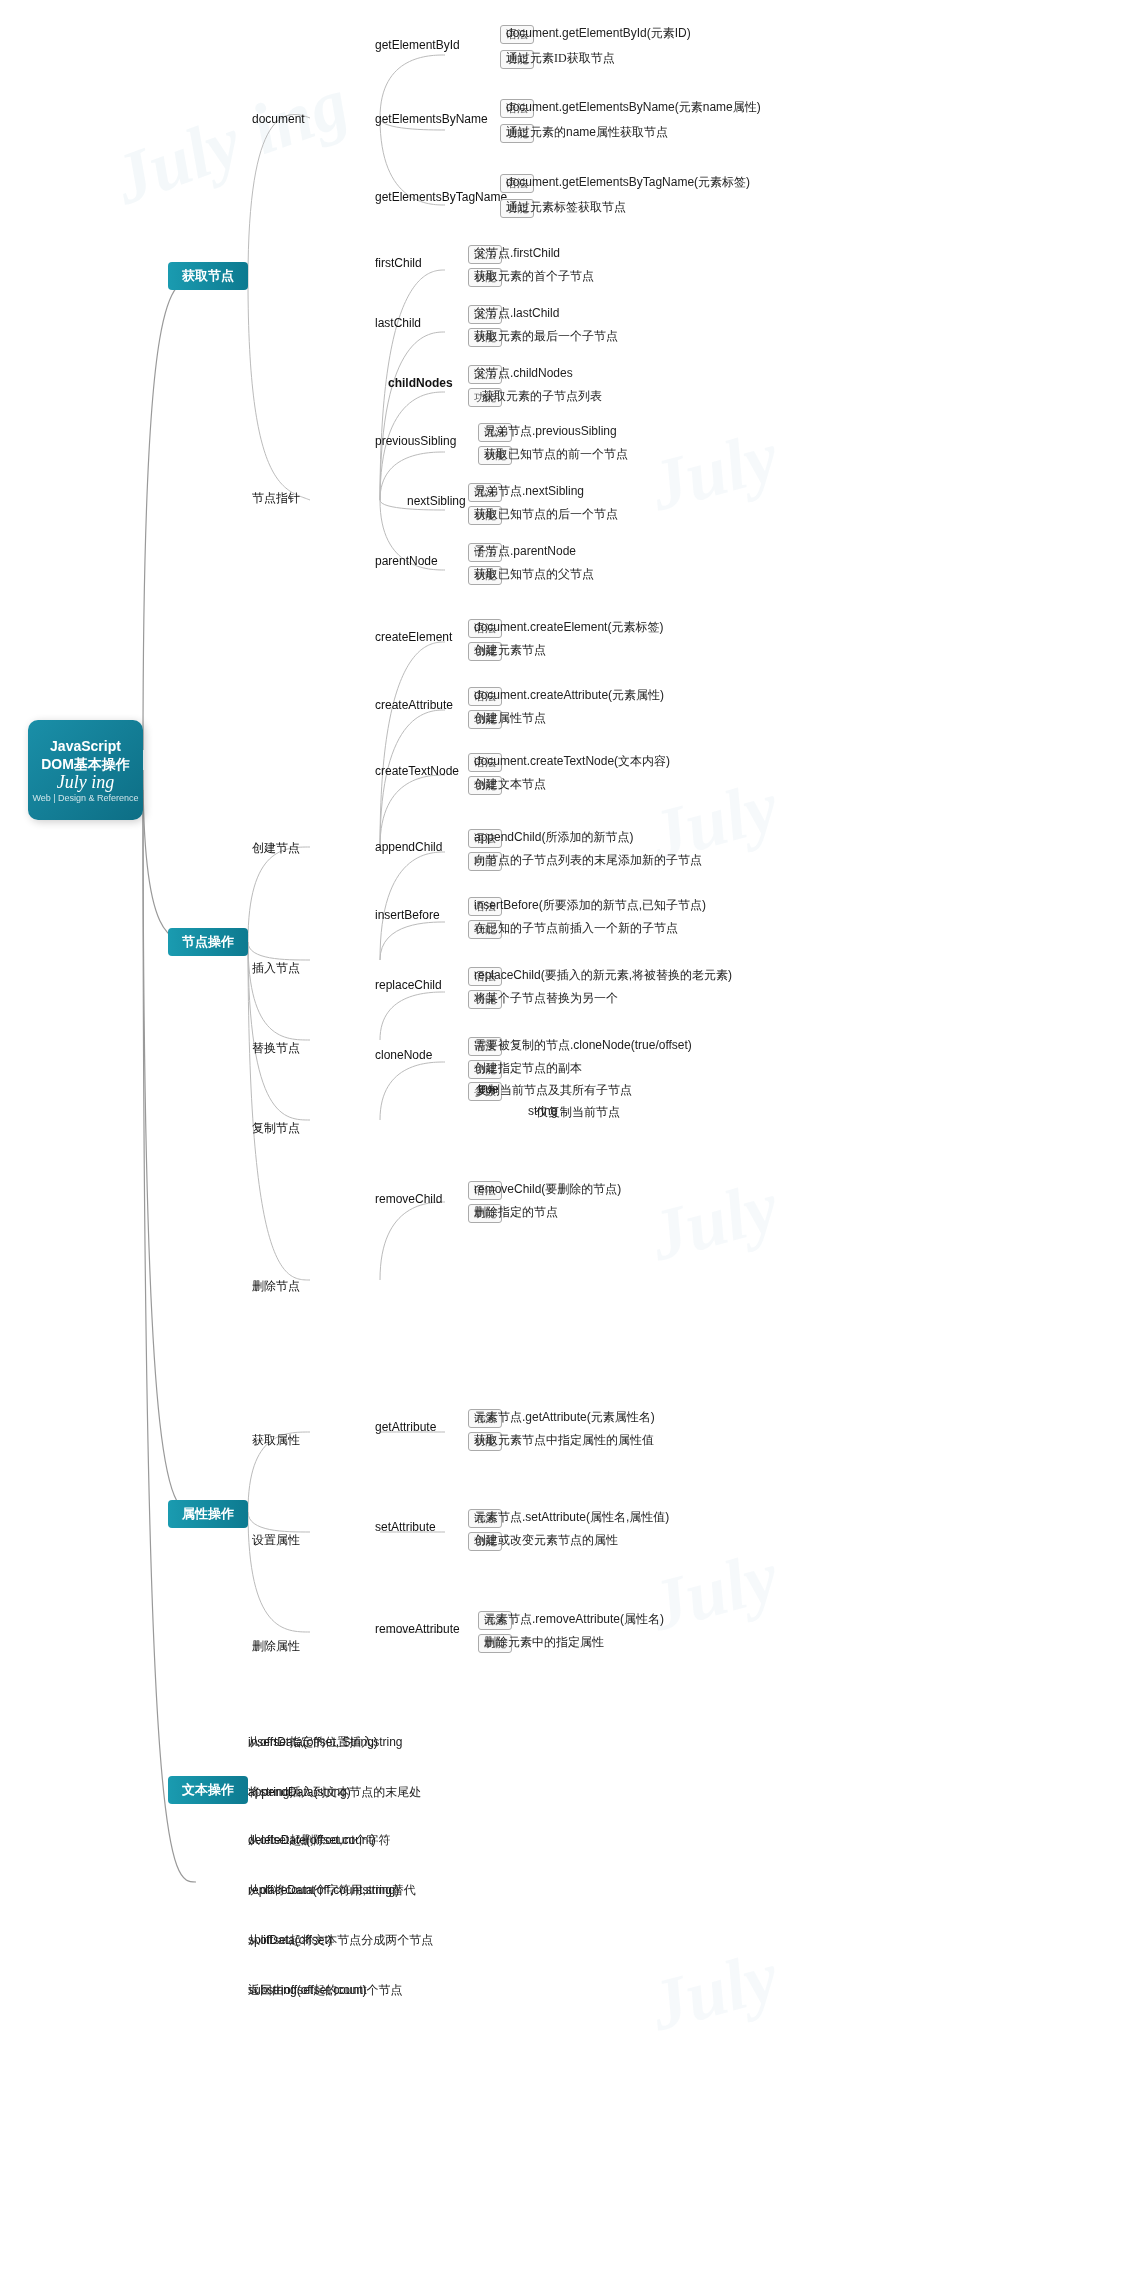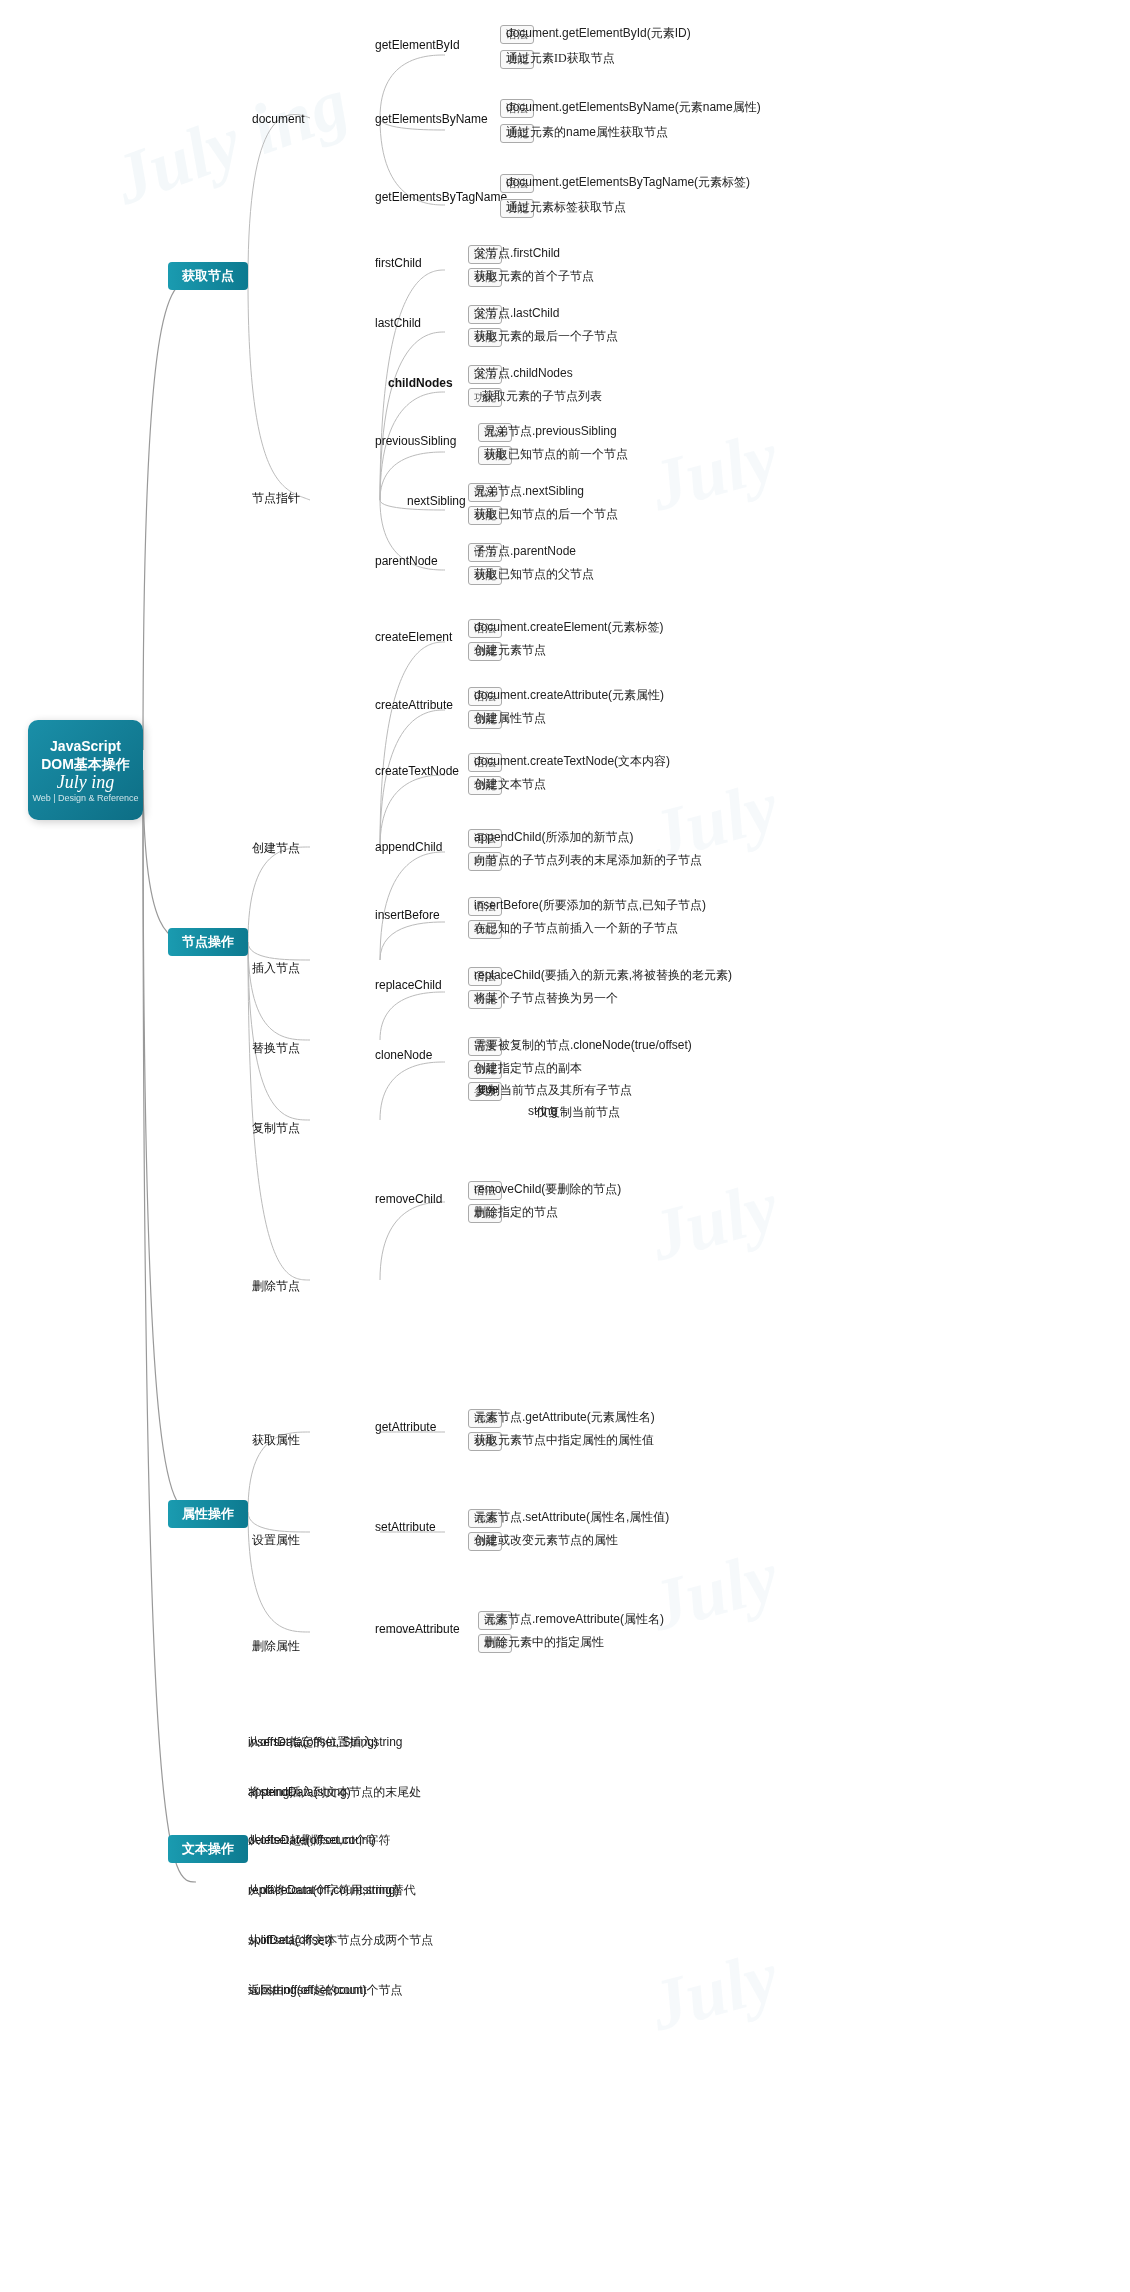--- a/index.html
+++ b/index.html
@@ -423,21 +423,21 @@
   <div class="node-text method" style="top:1622px;left:375px;">removeAttribute</div>
   <div style="position:absolute;top:1611px;left:478px;z-index:5;">
     <span class="node-text syntax-label">语法</span>
     <span class="node-text" style="margin-left:6px;">元素节点.removeAttribute(属性名)</span>
   </div>
   <div style="position:absolute;top:1634px;left:478px;z-index:5;">
     <span class="node-text func-label">功能</span>
     <span class="node-text" style="margin-left:6px;">删除元素中的指定属性</span>
   </div>
 
-  <div class="cat-label" style="top:1835px;left:168px;">
+  <div class="cat-label" style="top:1776px;left:168px;">
     <span>文本操作</span>
   </div>
 
   <div style="position:absolute;top:1742px;left:248px;z-index:5;display:flex;align-items:center;gap:18px;">
     <span class="node-text method">insertData(offset, String)</span>
     <span class="node-text">从offset指定的位置插入string</span>
   </div>
 
   <div style="position:absolute;top:1792px;left:248px;z-index:5;display:flex;align-items:center;gap:18px;">
     <span class="node-text method">appendData(string)</span>

